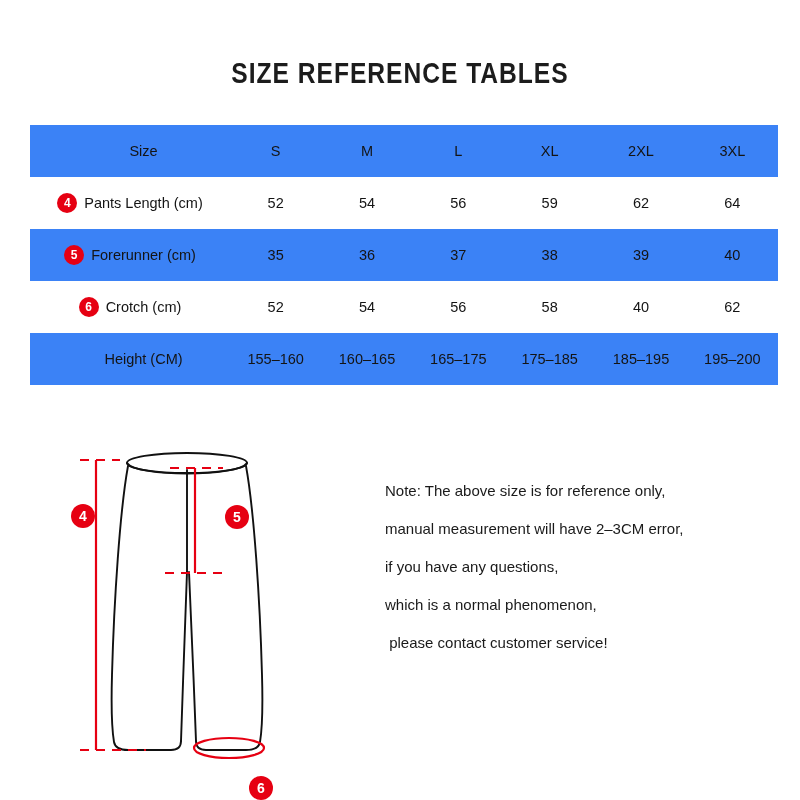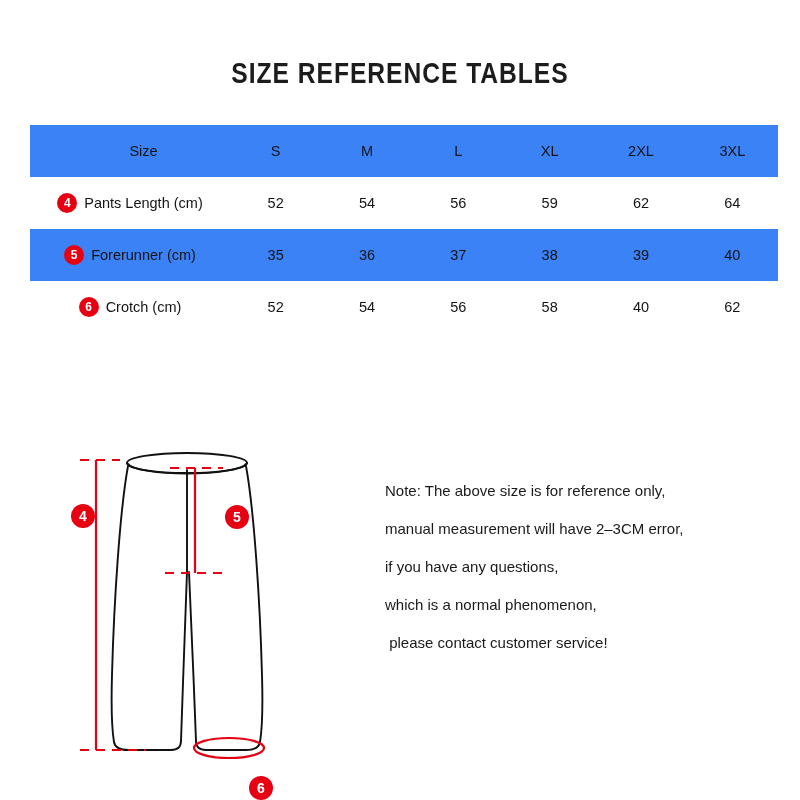--- a/index.html
+++ b/index.html
@@ -168,20 +168,33 @@
         </span>
       </td>
       <td>52</td>
       <td>54</td>
       <td>56</td>
       <td>58</td>
       <td>40</td>
       <td>62</td>
     </tr>
 
+    <tr class="band-gray">
+      <td class="label-cell no-badge">
+        <span class="label-inner">
+          <span>Height (CM)</span>
+        </span>
+      </td>
+      <td>155–160</td>
+      <td>160–165</td>
+      <td>165–175</td>
+      <td>175–185</td>
+      <td>185–195</td>
+      <td>195–200</td>
+    </tr>
 
   </tbody>
 </table>
 
 <div id="note-block">
   <div class="note-line">Note: The above size is for reference only,</div>
   <div class="note-line">manual measurement will have 2–3CM error,</div>
   <div class="note-line">if you have any questions,</div>
   <div class="note-line">which is a normal phenomenon,</div>
   <div class="note-line"> please contact customer service!</div>

